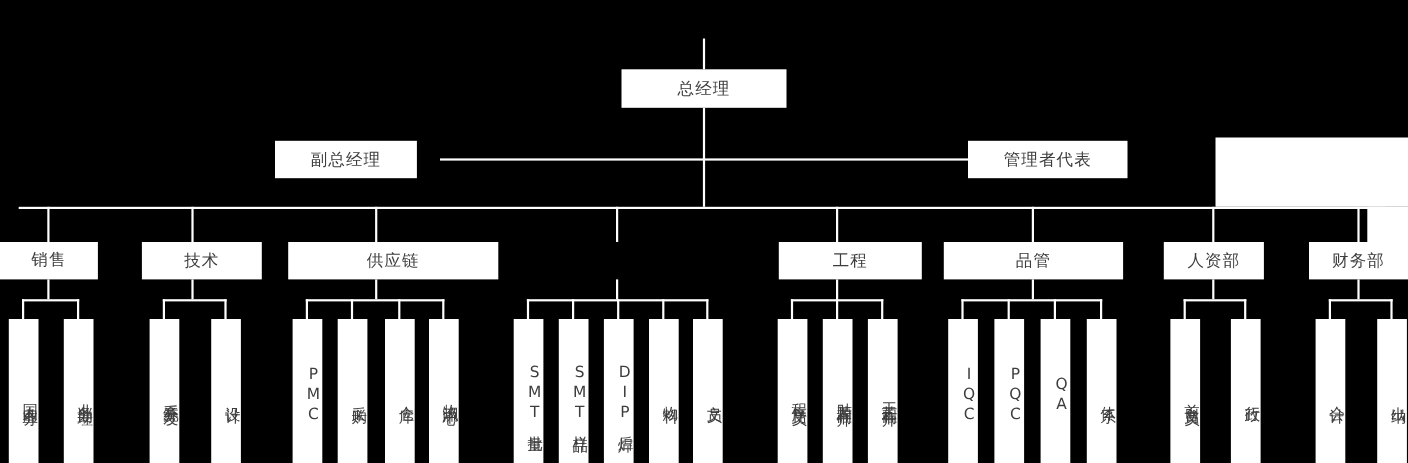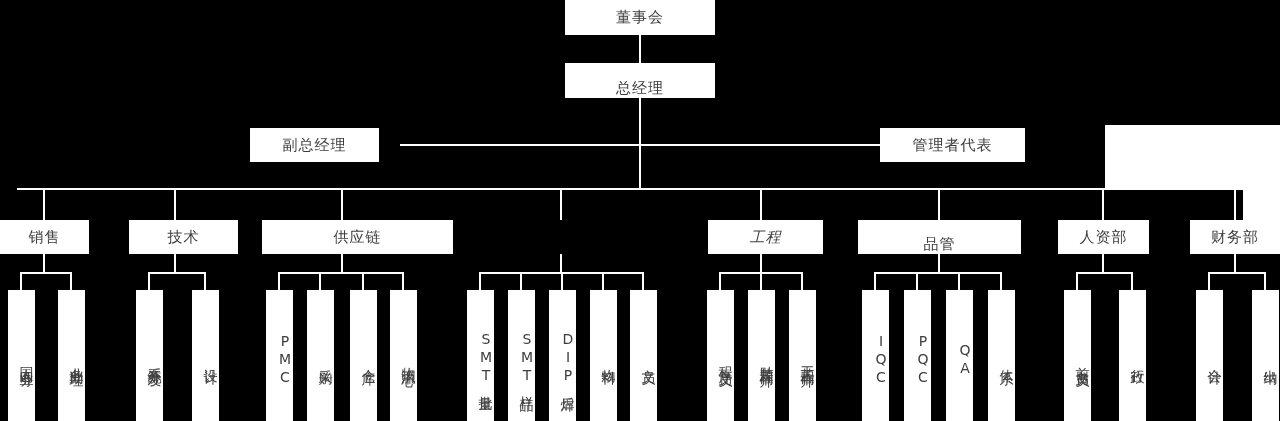--- a/index.html
+++ b/index.html
@@ -49,27 +49,24 @@
   .connector.h { height: 2px; }
 </style>
 </head>
 <body>
 
 <div id="org-root">
 
   <div class="page-gap" style="left:1105px; top:125px; width:175px; height:63px;"></div>
   <div class="page-gap" style="left:1243px; top:188px; width:37px; height:34px;"></div>
 
-  <div class="node" style="left:565px; top:0px; width:150px; height:35px;">
-    <span>董事会</span>
-  </div>
 
   <div class="connector v" style="left:639px; top:35px; width:2px; height:28px;"></div>
 
-  <div class="node" style="left:565px; top:63px; width:150px; height:35px;align-items:flex-end;">
+  <div class="node" style="left:565px; top:63px; width:150px; height:35px;">
     <span>总经理</span>
   </div>
 
   <div class="connector v" style="left:639px; top:98px; width:2px; height:90px;"></div>
 
   <div class="node" style="left:250px; top:128px; width:129px; height:34px;">
     <span>副总经理</span>
   </div>
   <div class="node" style="left:880px; top:128px; width:145px; height:34px;">
     <span>管理者代表</span>
@@ -90,24 +87,24 @@
 
   <div class="node" style="left:0px; top:220px; width:89px; height:34px;font-family:Liberation Serif, serif;">
     <span>销售</span>
   </div>
   <div class="node" style="left:129px; top:220px; width:109px; height:34px;">
     <span>技术</span>
   </div>
   <div class="node" style="left:262px; top:220px; width:191px; height:34px;">
     <span>供应链</span>
   </div>
-  <div class="node" style="left:708px; top:220px; width:115px; height:34px;font-style:italic;">
+  <div class="node" style="left:708px; top:220px; width:130px; height:34px;">
     <span>工程</span>
   </div>
-  <div class="node" style="left:858px; top:220px; width:163px; height:34px;align-items:flex-end;">
+  <div class="node" style="left:858px; top:220px; width:163px; height:34px;">
     <span>品管</span>
   </div>
   <div class="node" style="left:1058px; top:220px; width:91px; height:34px;">
     <span>人资部</span>
   </div>
   <div class="node" style="left:1190px; top:220px; width:90px; height:34px;">
     <span>财务部</span>
   </div>
 
   <div class="connector v" style="left:43px; top:254px; width:2px; height:18px;"></div>

